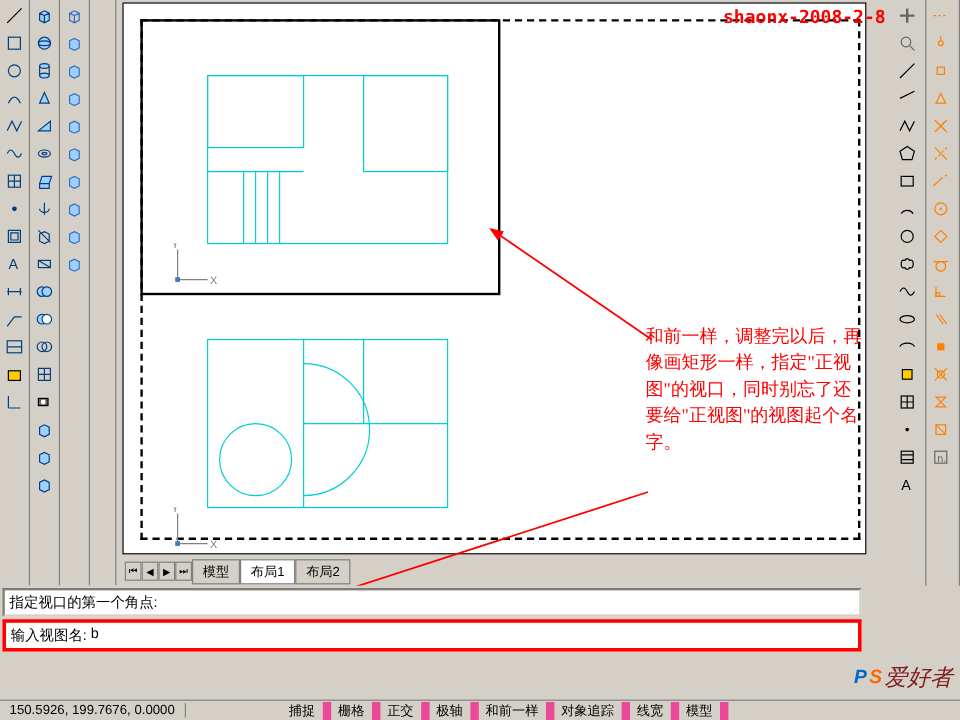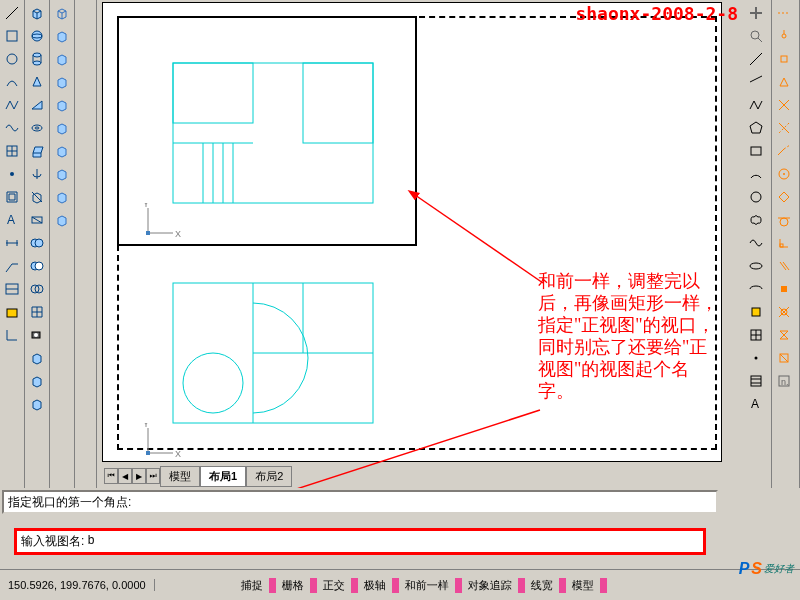--- a/index.html
+++ b/index.html
@@ -9,36 +9,36 @@
 .tb-btn{width:22px;height:22px;background:#d4d0c8;border:1px solid #d4d0c8;display:flex;align-items:center;justify-content:center;cursor:pointer}
 .tb-btn svg{width:16px;height:16px}
 .canvas-area{position:absolute;top:0;left:100px;width:640px;height:488px;background:#d4d0c8}
 .drawing{position:absolute;top:2px;left:2px;width:620px;height:460px;background:#fff;border:1px solid #000}
 .paper-border{position:absolute;top:13px;left:14px;width:600px;height:434px;border:2px dashed #000}
 .viewport-rect{position:absolute;top:13px;left:14px;width:300px;height:230px;border:2px solid #000}
 .drawing-content{position:absolute;stroke:#00d0d0;stroke-width:1;fill:none}
 .tab-bar{position:absolute;bottom:1px;left:4px;height:22px;display:flex;align-items:center;gap:0}
 .tab-nav{width:14px;height:16px;background:#d4d0c8;border:1px solid #808080;display:flex;align-items:center;justify-content:center;font-size:8px;cursor:pointer}
 .tab{padding:2px 8px;background:#d4d0c8;border:1px solid #808080;font-size:11px;cursor:pointer}
-.tab.active{background:#fff;font-weight:bold}
+.tab.active{background:#fff;font-weight:normal}
 .right-toolbar{position:absolute;top:0;right:0;width:56px;height:488px;background:#d4d0c8;display:flex}
 .cmd-area{position:absolute;bottom:20px;left:0;width:720px;height:92px;background:#d4d0c8}
 .cmd-lines{background:#fff;border:2px inset #d4d0c8;margin:2px;padding:2px 4px;font-size:12px;line-height:16px}
-.cmd-input-line{background:#fff;border:3px solid #ff0000;margin:14px;padding:2px 4px;font-size:12px;display:flex;align-items:flex-start}
+.cmd-input-line{background:#fff;border:3px solid #ff0000;margin:2px;padding:2px 4px;font-size:12px;display:flex;align-items:flex-start}
 .cmd-input{border:none;outline:none;font-size:12px;background:transparent;width:200px}
-.status-bar{position:absolute;bottom:0;left:0;width:800px;height:31px;background:#d4d0c8;display:flex;align-items:center;font-size:11px;border-top:1px solid #808080}
+.status-bar{position:absolute;bottom:0;left:0;width:800px;height:17px;background:#d4d0c8;display:flex;align-items:center;font-size:11px;border-top:1px solid #808080}
 .coord{padding:0 8px;border-right:1px solid #808080}
 .snap-btn{padding:0 6px;border-right:7px solid #ec4899;cursor:pointer}
-.annotation{position:absolute;color:#ff0000;font-size:18px;line-height:22px;font-family:"SimSun"}
+.annotation{position:absolute;color:#ff0000;font-size:15px;line-height:22px;font-family:"SimSun"}
 .arrow-line{position:absolute;pointer-events:none}
 .watermark{position:absolute;color:#bbb;font-size:11px}
 .watermark-logo{position:absolute;right:6px;bottom:22px;font-size:14px;font-style:italic;display:flex;align-items:center;gap:2px}
 .watermark-logo .p{color:#0066cc;font-weight:bold;font-size:16px}
 .watermark-logo .s{color:#ff6600;font-weight:bold;font-size:16px}
-.watermark-logo .txt{color:#0f766e;font-size:10px}
+.watermark-logo .txt{color:#7f1d1d;font-size:19px}
 .ucs{position:absolute;font-size:9px}
 .ucs-line{stroke:#808080;stroke-width:1}
 </style>
 </head>
 <body>
 
 <div class="toolbar-area">
   <div class="tb-col">
     <div class="tb-btn">
         <svg viewBox="0 0 16 16">

